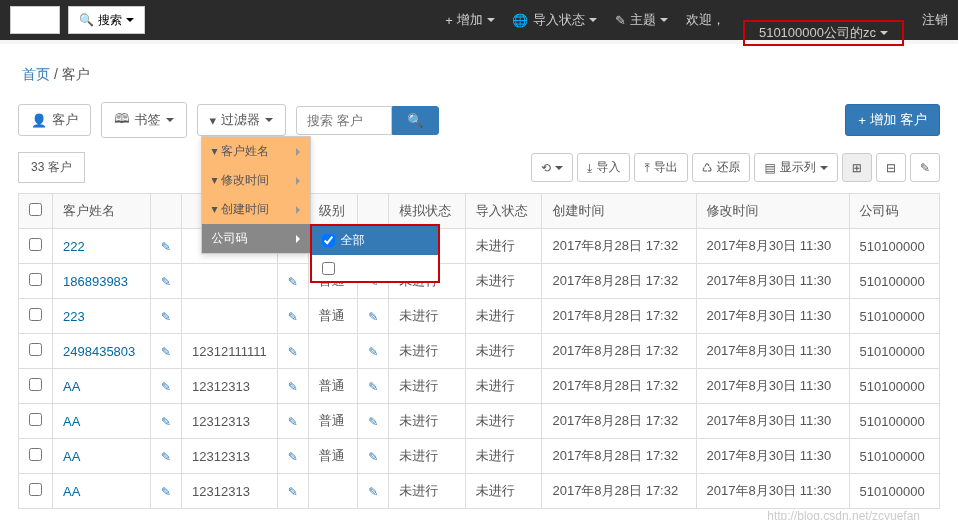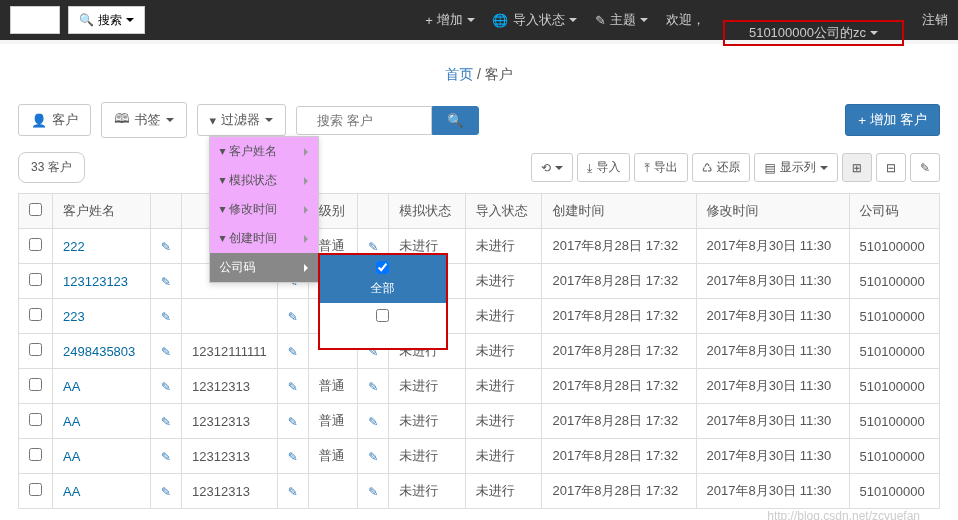--- a/index.html
+++ b/index.html
@@ -4,40 +4,40 @@
 <style>
 * { margin: 0; padding: 0; box-sizing: border-box; }
 body { font-family: "Microsoft YaHei", Arial, sans-serif; font-size: 13px; background: #f5f5f5; width: 958px; }
 .topbar { background: #2b2b2b; height: 40px; display: flex; align-items: center; color: #ccc; padding: 0 10px; position: relative; }
 .topbar-left { display: flex; align-items: center; gap: 8px; }
 .search-kw { width: 50px; height: 28px; border: 1px solid #ccc; background: #fff; padding: 0 6px; }
 .search-btn-top { background: #fff; border: 1px solid #ccc; height: 28px; padding: 0 10px; font-size: 12px; cursor: pointer; display: flex; align-items: center; gap: 4px; }
 .topbar-right { margin-left: auto; display: flex; align-items: center; gap: 18px; font-size: 13px; }
 .top-item { color: #ccc; cursor: pointer; display: flex; align-items: center; gap: 4px; }
 .caret { display: inline-block; width: 0; height: 0; border-left: 4px solid transparent; border-right: 4px solid transparent; border-top: 4px solid currentColor; vertical-align: middle; }
-.welcome-box { border: 2px solid #c00; padding: 2px 24px; margin-top: 25px; }
+.welcome-box { border: 2px solid #c00; padding: 2px 14px; margin-top: 25px; }
 .content { padding: 12px 18px; background: #fff; margin: 4px 0; }
-.breadcrumb { padding: 10px 4px; font-size: 14px; color: #555; text-align: center; }
+.breadcrumb { padding: 10px 4px; font-size: 14px; color: #555; }
 .breadcrumb a { color: #337ab7; text-decoration: none; }
 .toolbar1 { display: flex; align-items: center; gap: 10px; margin-top: 8px; position: relative; }
 .tb-btn { background: #fff; border: 1px solid #ccc; padding: 6px 12px; font-size: 13px; cursor: pointer; display: inline-flex; align-items: center; gap: 5px; border-radius: 3px; color: #555; }
 .filter-btn { position: relative; }
-.search-input { border: 1px solid #ccc; padding: 6px 20px; width: 136px; font-size: 13px; border-radius: 3px 0 0 3px; }
+.search-input { border: 1px solid #ccc; padding: 6px 10px; width: 96px; font-size: 13px; border-radius: 3px 0 0 3px; }
 .search-go { background: #337ab7; color: #fff; border: 1px solid #337ab7; padding: 6px 14px; border-radius: 0 3px 3px 0; cursor: pointer; }
 .add-cust { margin-left: auto; background: #337ab7; color: #fff; border: 1px solid #2e6da4; padding: 6px 12px; border-radius: 3px; cursor: pointer; display: inline-flex; align-items: center; gap: 4px; }
-.dropdown-menu { position: absolute; top: 100%; left: 12px; background: #f0abfc; border: 1px solid #ccc; min-width: 110px; z-index: 10; box-shadow: 0 2px 6px rgba(0,0,0,0.15); }
+.dropdown-menu { position: absolute; top: 100%; left: 4px; background: #fdba74; border: 1px solid #ccc; min-width: 110px; z-index: 10; box-shadow: 0 2px 6px rgba(0,0,0,0.15); }
 .dropdown-item { padding: 6px 10px; font-size: 12px; color: #555; cursor: pointer; display: flex; align-items: center; gap: 5px; justify-content: space-between; }
 .dropdown-item.active { background: #888; color: #fff; }
 .submenu { position: absolute; left: 100%; top: 0; background: #fff; border: 2px solid #c00; min-width: 130px; }
 .submenu-parent { position: relative; }
-.sub-item { padding: 6px 10px; font-size: 12px; display: flex; align-items: center; gap: 6px; cursor: pointer; flex-direction: column; }
+.sub-item { padding: 6px 10px; font-size: 12px; display: flex; align-items: center; gap: 6px; cursor: pointer; }
 .sub-item.checked { background: #337ab7; color: #fff; }
 .sub-item input { margin: 0; }
 .toolbar2 { display: flex; align-items: center; margin-top: 14px; gap: 6px; }
-.count-box { border: 1px solid #ccc; padding: 6px 12px; border-radius: 8px; font-size: 12px; color: #555; }
+.count-box { border: 1px solid #ccc; padding: 6px 12px; border-radius: 0; font-size: 12px; color: #555; }
 .tb2-right { margin-left: auto; display: flex; gap: 4px; }
 .tb2-btn { background: #fff; border: 1px solid #ccc; padding: 5px 9px; font-size: 12px; border-radius: 3px; color: #555; cursor: pointer; display: inline-flex; align-items: center; gap: 4px; }
 .tb2-btn.active { background: #eee; }
 table { width: 100%; border-collapse: collapse; margin-top: 10px; font-size: 13px; }
 th, td { border: 1px solid #ddd; padding: 8px 10px; text-align: left; color: #555; }
 th { background: #f9f9f9; font-weight: normal; }
 td a { color: #0369a1; text-decoration: none; }
 .edit-ic { color: #337ab7; cursor: pointer; font-size: 12px; }
 .checkbox-cell { width: 30px; text-align: center; }
 .watermark { position: absolute; right: 20px; color: #ccc; font-size: 12px; }
@@ -99,24 +99,20 @@
       </button>
     <div class="filter-btn">
       <button class="tb-btn">
           <span>▾</span>
           <span>过滤器</span>
           <span class="caret"></span>
         </button>
       <div class="dropdown-menu">
         <div class="dropdown-item">
             <span><span>▾</span> <span>客户姓名</span></span>
-            <span class="chevron-right"></span>
-          </div>
-        <div class="dropdown-item">
-            <span><span>▾</span> <span>模拟状态</span></span>
             <span class="chevron-right"></span>
           </div>
         <div class="dropdown-item">
             <span><span>▾</span> <span>修改时间</span></span>
             <span class="chevron-right"></span>
           </div>
         <div class="dropdown-item">
             <span><span>▾</span> <span>创建时间</span></span>
             <span class="chevron-right"></span>
           </div>
@@ -209,21 +205,21 @@
     <td>普通</td>
     <td><span class="edit-ic">✎</span></td>
     <td>未进行</td>
     <td>未进行</td>
     <td>2017年8月28日 17:32</td>
     <td>2017年8月30日 11:30</td>
     <td>510100000</td>
         </tr>
         <tr>
     <td class="checkbox-cell"><input type="checkbox" style=""></td>
-    <td><a href="#">123123123</a></td>
+    <td><a href="#">186893983</a></td>
     <td><span class="edit-ic">✎</span></td>
     <td></td>
     <td><span class="edit-ic">✎</span></td>
     <td>普通</td>
     <td><span class="edit-ic">✎</span></td>
     <td>未进行</td>
     <td>未进行</td>
     <td>2017年8月28日 17:32</td>
     <td>2017年8月30日 11:30</td>
     <td>510100000</td>

